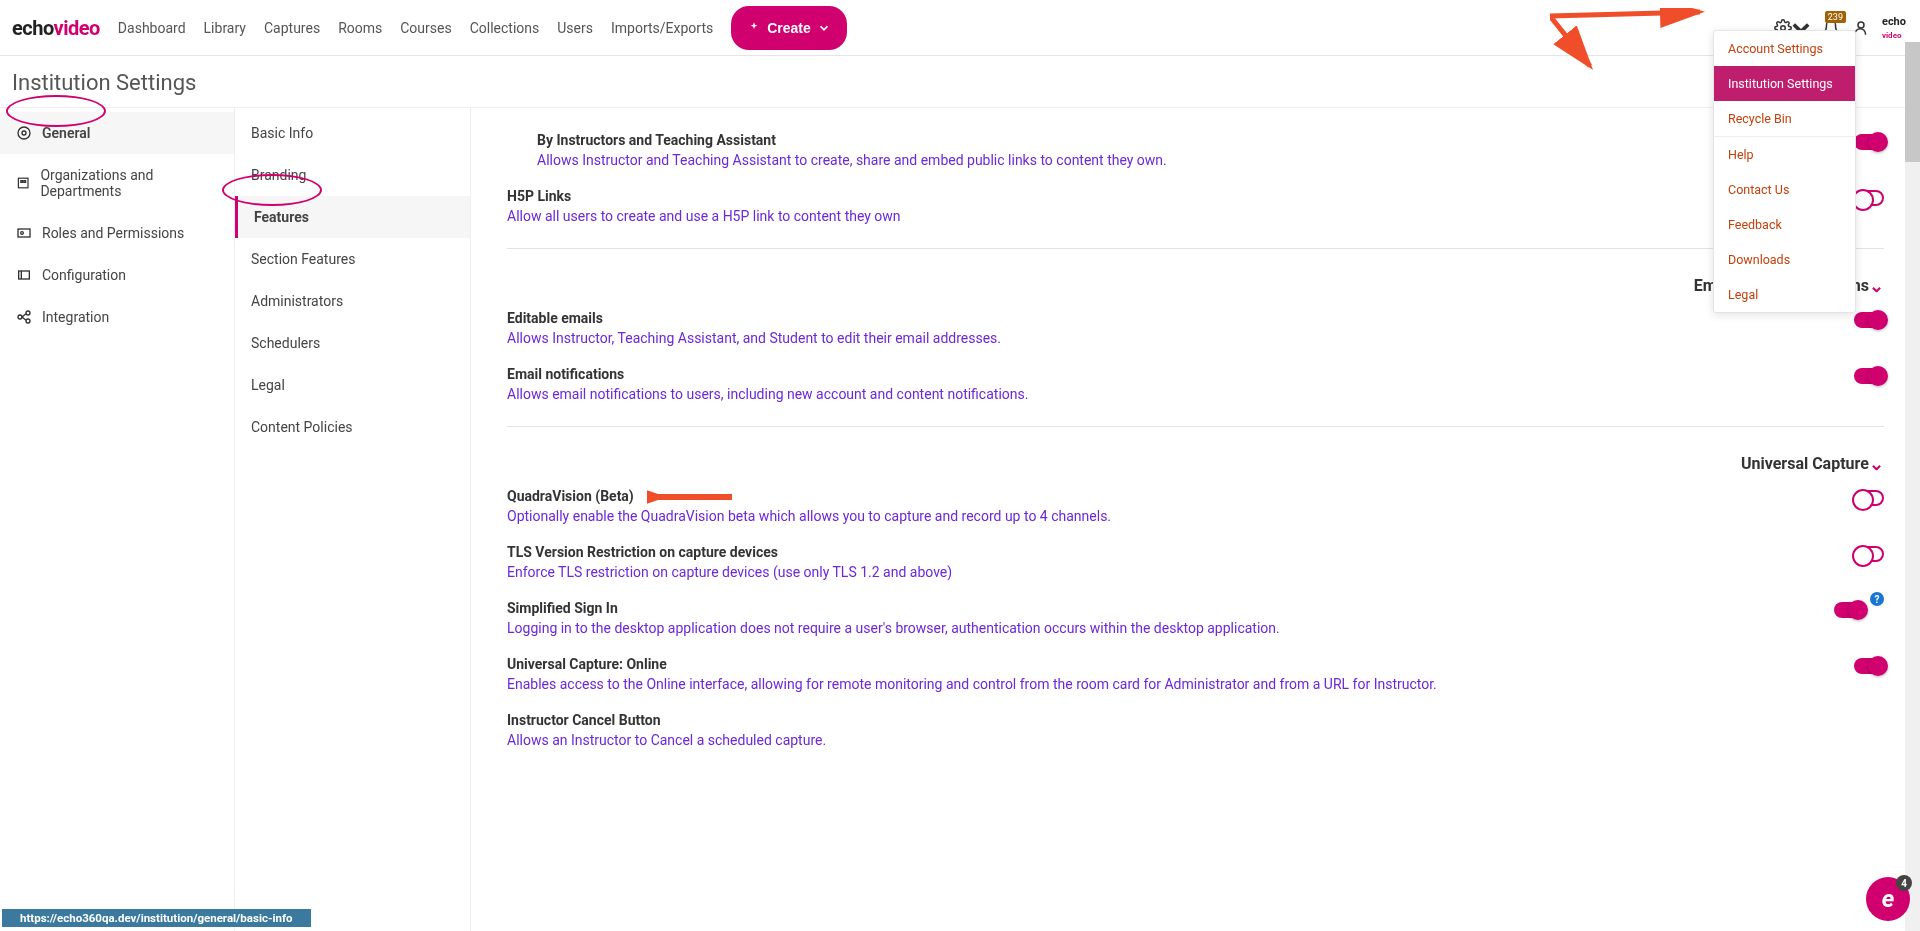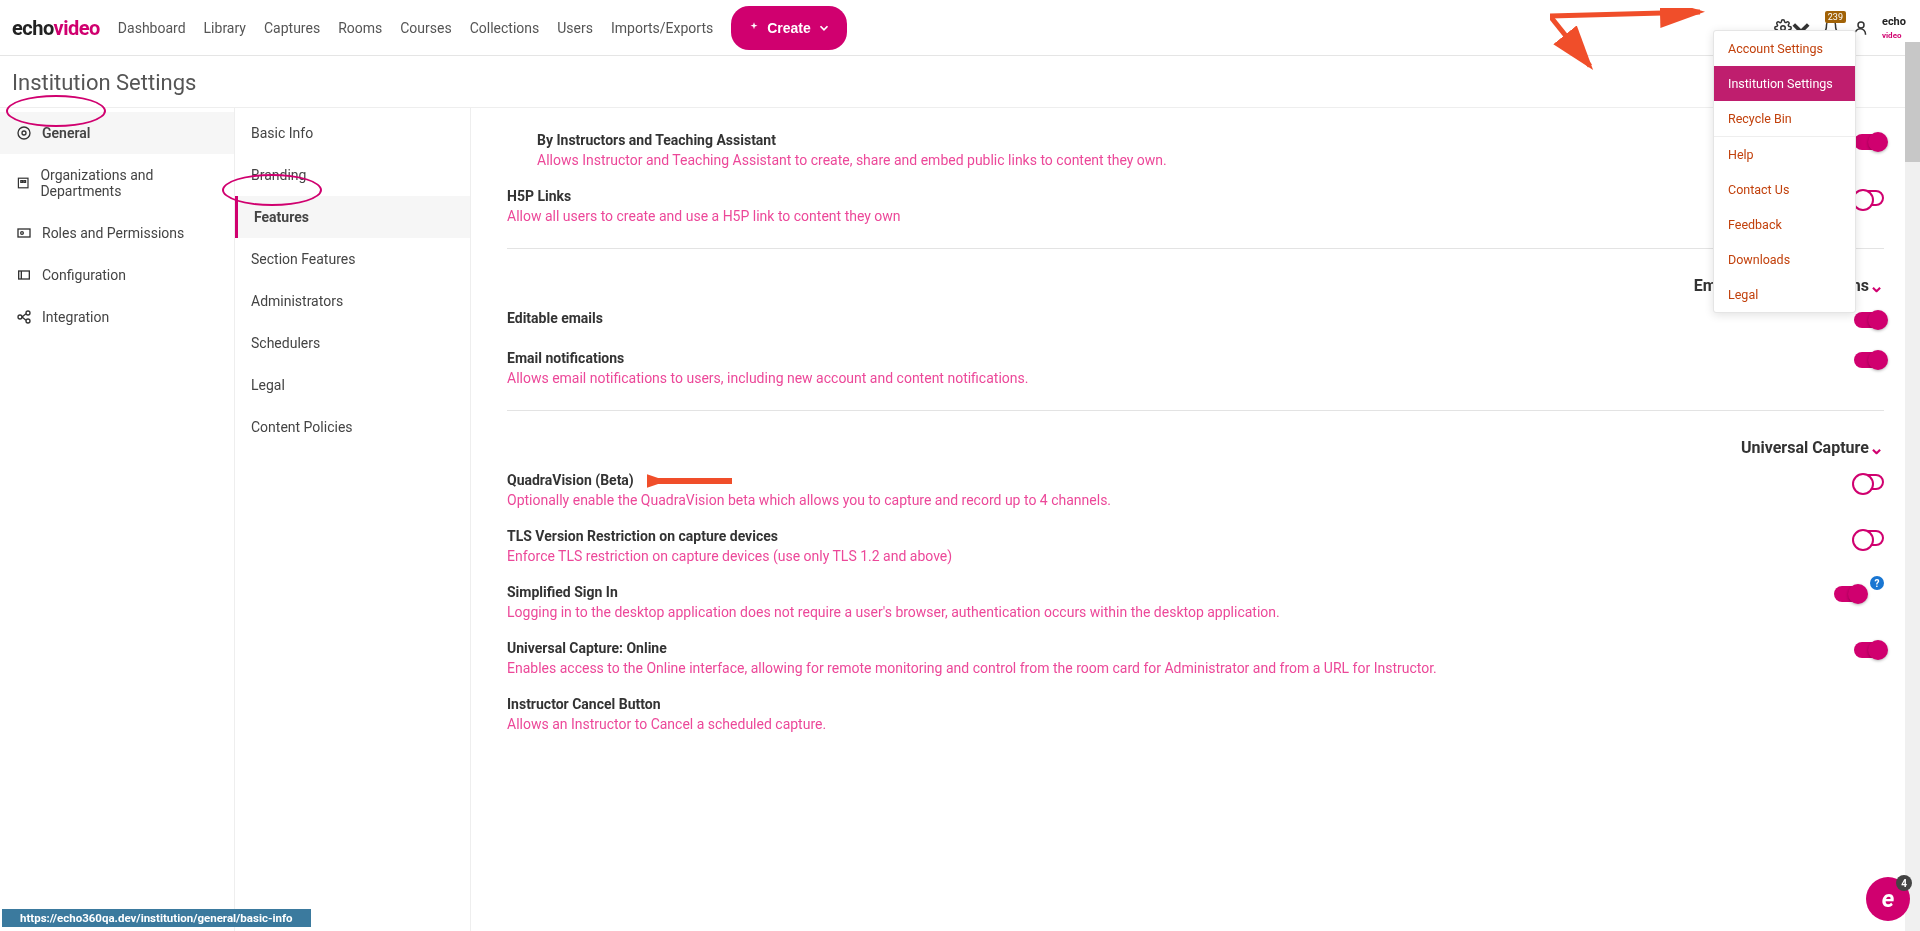--- a/index.html
+++ b/index.html
@@ -26,21 +26,21 @@
 .leftnav .item svg { width:16px; height:16px; stroke:#333; }
 .midnav { border-right: 1px solid #eee; padding-top:4px; }
 .midnav .mitem { padding: 13px 16px; color:#444; cursor:pointer; font-size:14px;}
 .midnav .mitem.active { font-weight:700; border-left:3px solid #d0006f; background:#f6f6f6;}
 .content { padding: 18px 36px 40px 36px; position:relative;}
 .section-h { font-size: 16px; font-weight:700; color:#333; margin: 26px 0 8px 0; display:flex; align-items:center; justify-content:flex-end;}
 .section-h .chev { color:#d0006f; font-size:18px;}
 .row { padding: 6px 0 14px 0; display:flex; justify-content:space-between; align-items:flex-start;}
 .row .txt { max-width: 930px;}
 .row .title { font-weight:700; color:#333; margin-bottom:4px; font-size:14px;}
-.row .desc { color:#ec4899; font-size:14px;}
+.row .desc { color:#6d28d9; font-size:14px;}
 .divider { border-top:1px solid #e3e3e3; margin-top:10px;}
 .toggle { width: 30px; height: 16px; border-radius: 10px; position: relative; cursor:pointer; flex-shrink:0; margin-top:2px;}
 .toggle.on { background:#d0006f; }
 .toggle.on::after { content:''; position:absolute; right:-4px; top:-2px; width:20px; height:20px; background:#d0006f; border-radius:50%; box-shadow:0 1px 3px rgba(0,0,0,.3);}
 .toggle.off { background:#fff; border:2px solid #d0006f; }
 .toggle.off::after { content:''; position:absolute; left:-4px; top:-3px; width:18px; height:18px; background:#fff; border:2px solid #d0006f; border-radius:50%; }
 .help-dot { width:14px; height:14px; border-radius:50%; background:#1976d2; color:#fff; font-size:10px; font-weight:700; display:inline-flex; align-items:center; justify-content:center; margin-left:6px; position:relative; top:-10px;}
 .settings-menu { position:absolute; top:30px; right:64px; background:#fff; border:1px solid #e5e5e5; border-radius:3px; width:143px; box-shadow:0 2px 10px rgba(0,0,0,.12); z-index:50;}
 .settings-menu .mi { padding:10px 14px; font-size:12.5px; color:#c2410c; cursor:pointer;}
 .settings-menu .mi.sel { background:#bf1e6e; color:#fff;}
@@ -210,20 +210,21 @@
     </div>
     <div class="divider"></div>
 
     <div class="section-h">
       <span>Emails and Notifications</span>
       <span class="chev">⌄</span>
     </div>
     <div class="row">
       <div class="txt">
         <div class="title">Editable emails</div>
+        <div class="desc">Allows Instructor, Teaching Assistant, and Student to edit their email addresses.</div>
       </div>
       <div class="toggle on"></div>
     </div>
     <div class="row">
       <div class="txt">
         <div class="title">Email notifications</div>
         <div class="desc">Allows email notifications to users, including new account and content notifications.</div>
       </div>
       <div class="toggle on"></div>
     </div>

